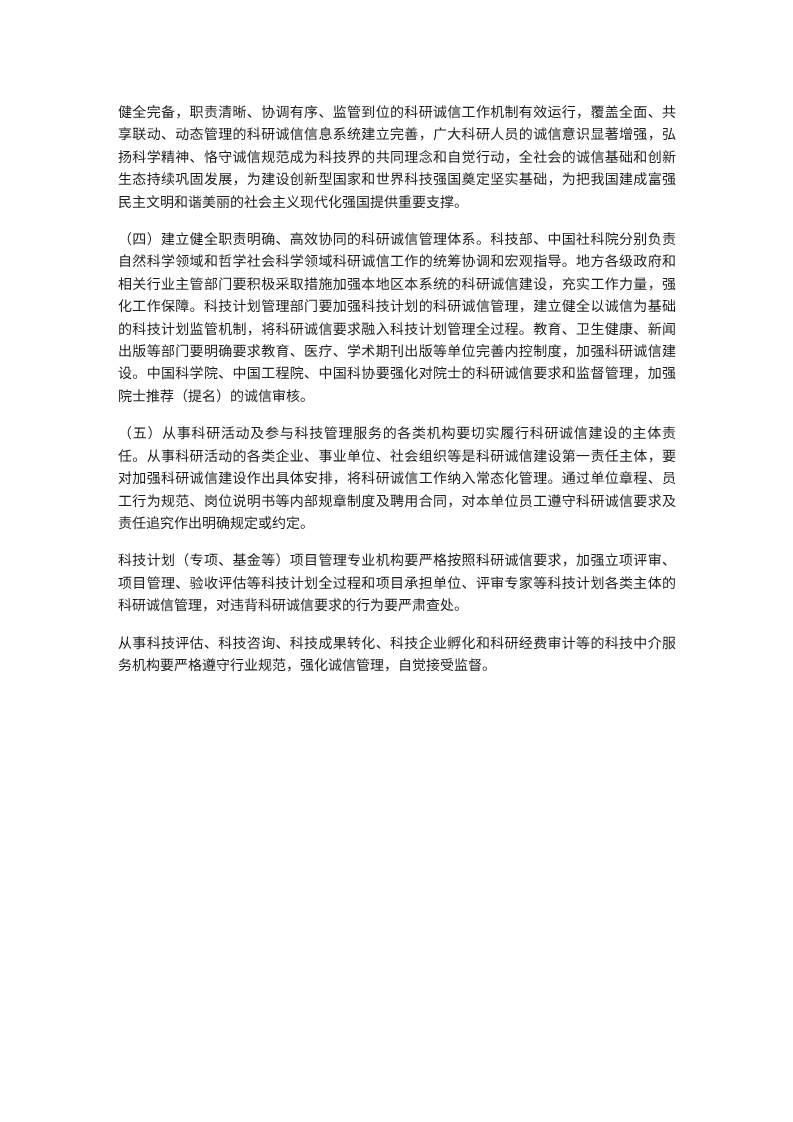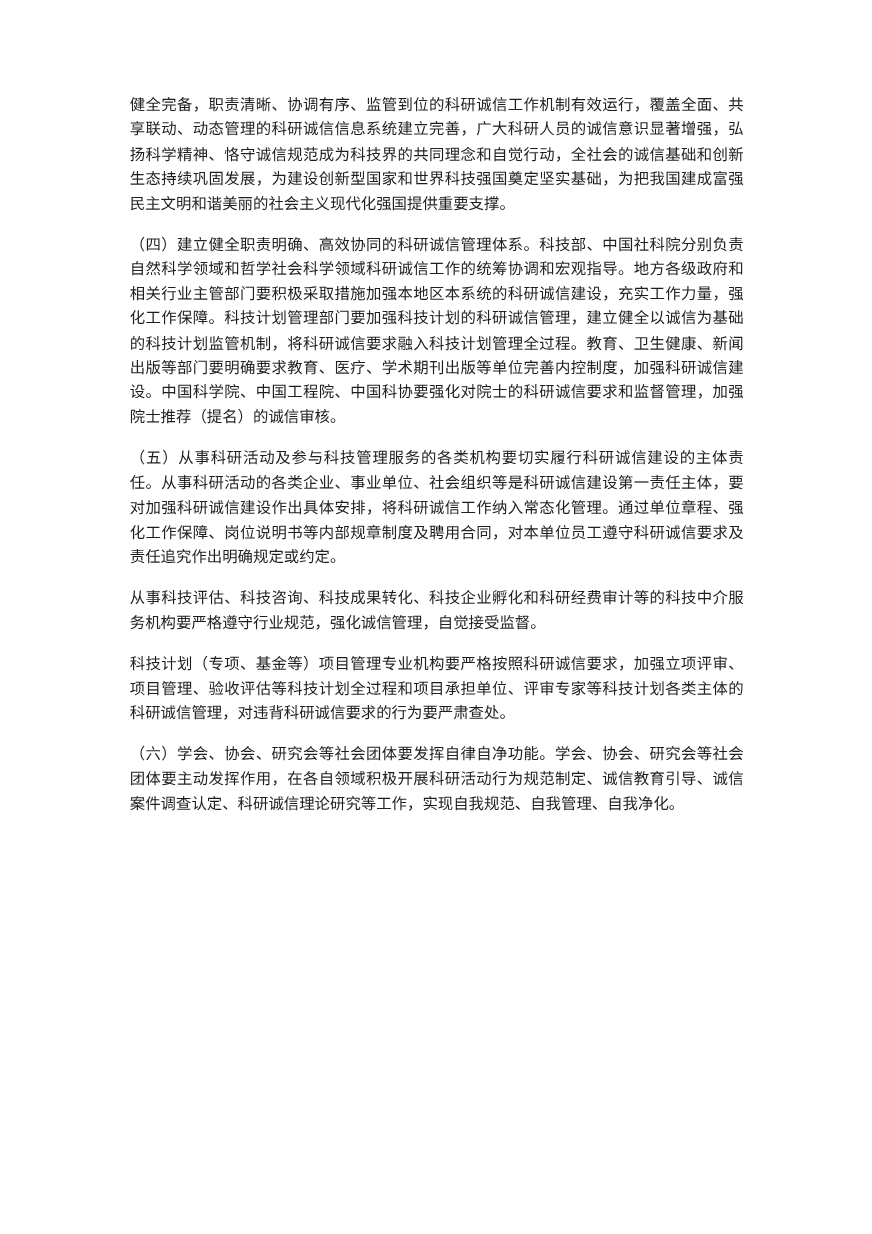--- a/index.html
+++ b/index.html
@@ -4,21 +4,21 @@
 <style>
   html, body {
     margin: 0;
     padding: 0;
     background: #ffffff;
   }
   .page {
     position: relative;
     width: 793px;
     height: 851px;
-    margin: 0 auto;
+    margin: 16px auto;
     background: #ffffff;
     overflow: hidden;
     font-family: "Liberation Serif", "DejaVu Serif", serif;
   }
   .text-block {
     position: absolute;
     left: 118px;
     top: 86px;
     width: 558px;
     color: #1e1e1e;
@@ -38,18 +38,17 @@
     margin-top: 0;
   }
 </style>
 </head>
 <body>
 
 <div class="page">
   <div class="text-block">
     <p>健全完备，职责清晰、协调有序、监管到位的科研诚信工作机制有效运行，覆盖全面、共享联动、动态管理的科研诚信信息系统建立完善，广大科研人员的诚信意识显著增强，弘扬科学精神、恪守诚信规范成为科技界的共同理念和自觉行动，全社会的诚信基础和创新生态持续巩固发展，为建设创新型国家和世界科技强国奠定坚实基础，为把我国建成富强民主文明和谐美丽的社会主义现代化强国提供重要支撑。</p>
     <p>（四）建立健全职责明确、高效协同的科研诚信管理体系。科技部、中国社科院分别负责自然科学领域和哲学社会科学领域科研诚信工作的统筹协调和宏观指导。地方各级政府和相关行业主管部门要积极采取措施加强本地区本系统的科研诚信建设，充实工作力量，强化工作保障。科技计划管理部门要加强科技计划的科研诚信管理，建立健全以诚信为基础的科技计划监管机制，将科研诚信要求融入科技计划管理全过程。教育、卫生健康、新闻出版等部门要明确要求教育、医疗、学术期刊出版等单位完善内控制度，加强科研诚信建设。中国科学院、中国工程院、中国科协要强化对院士的科研诚信要求和监督管理，加强院士推荐（提名）的诚信审核。</p>
-    <p>（五）从事科研活动及参与科技管理服务的各类机构要切实履行科研诚信建设的主体责任。从事科研活动的各类企业、事业单位、社会组织等是科研诚信建设第一责任主体，要对加强科研诚信建设作出具体安排，将科研诚信工作纳入常态化管理。通过单位章程、强化工作保障、岗位说明书等内部规章制度及聘用合同，对本单位员工遵守科研诚信要求及责任追究作出明确规定或约定。</p>
+    <p>（五）从事科研活动及参与科技管理服务的各类机构要切实履行科研诚信建设的主体责任。从事科研活动的各类企业、事业单位、社会组织等是科研诚信建设第一责任主体，要对加强科研诚信建设作出具体安排，将科研诚信工作纳入常态化管理。通过单位章程、员工行为规范、岗位说明书等内部规章制度及聘用合同，对本单位员工遵守科研诚信要求及责任追究作出明确规定或约定。</p>
+    <p>科技计划（专项、基金等）项目管理专业机构要严格按照科研诚信要求，加强立项评审、项目管理、验收评估等科技计划全过程和项目承担单位、评审专家等科技计划各类主体的科研诚信管理，对违背科研诚信要求的行为要严肃查处。</p>
     <p>从事科技评估、科技咨询、科技成果转化、科技企业孵化和科研经费审计等的科技中介服务机构要严格遵守行业规范，强化诚信管理，自觉接受监督。</p>
-    <p>科技计划（专项、基金等）项目管理专业机构要严格按照科研诚信要求，加强立项评审、项目管理、验收评估等科技计划全过程和项目承担单位、评审专家等科技计划各类主体的科研诚信管理，对违背科研诚信要求的行为要严肃查处。</p>
-    <p>（六）学会、协会、研究会等社会团体要发挥自律自净功能。学会、协会、研究会等社会团体要主动发挥作用，在各自领域积极开展科研活动行为规范制定、诚信教育引导、诚信案件调查认定、科研诚信理论研究等工作，实现自我规范、自我管理、自我净化。</p>
   </div>
 </div>
 
 </body></html>

